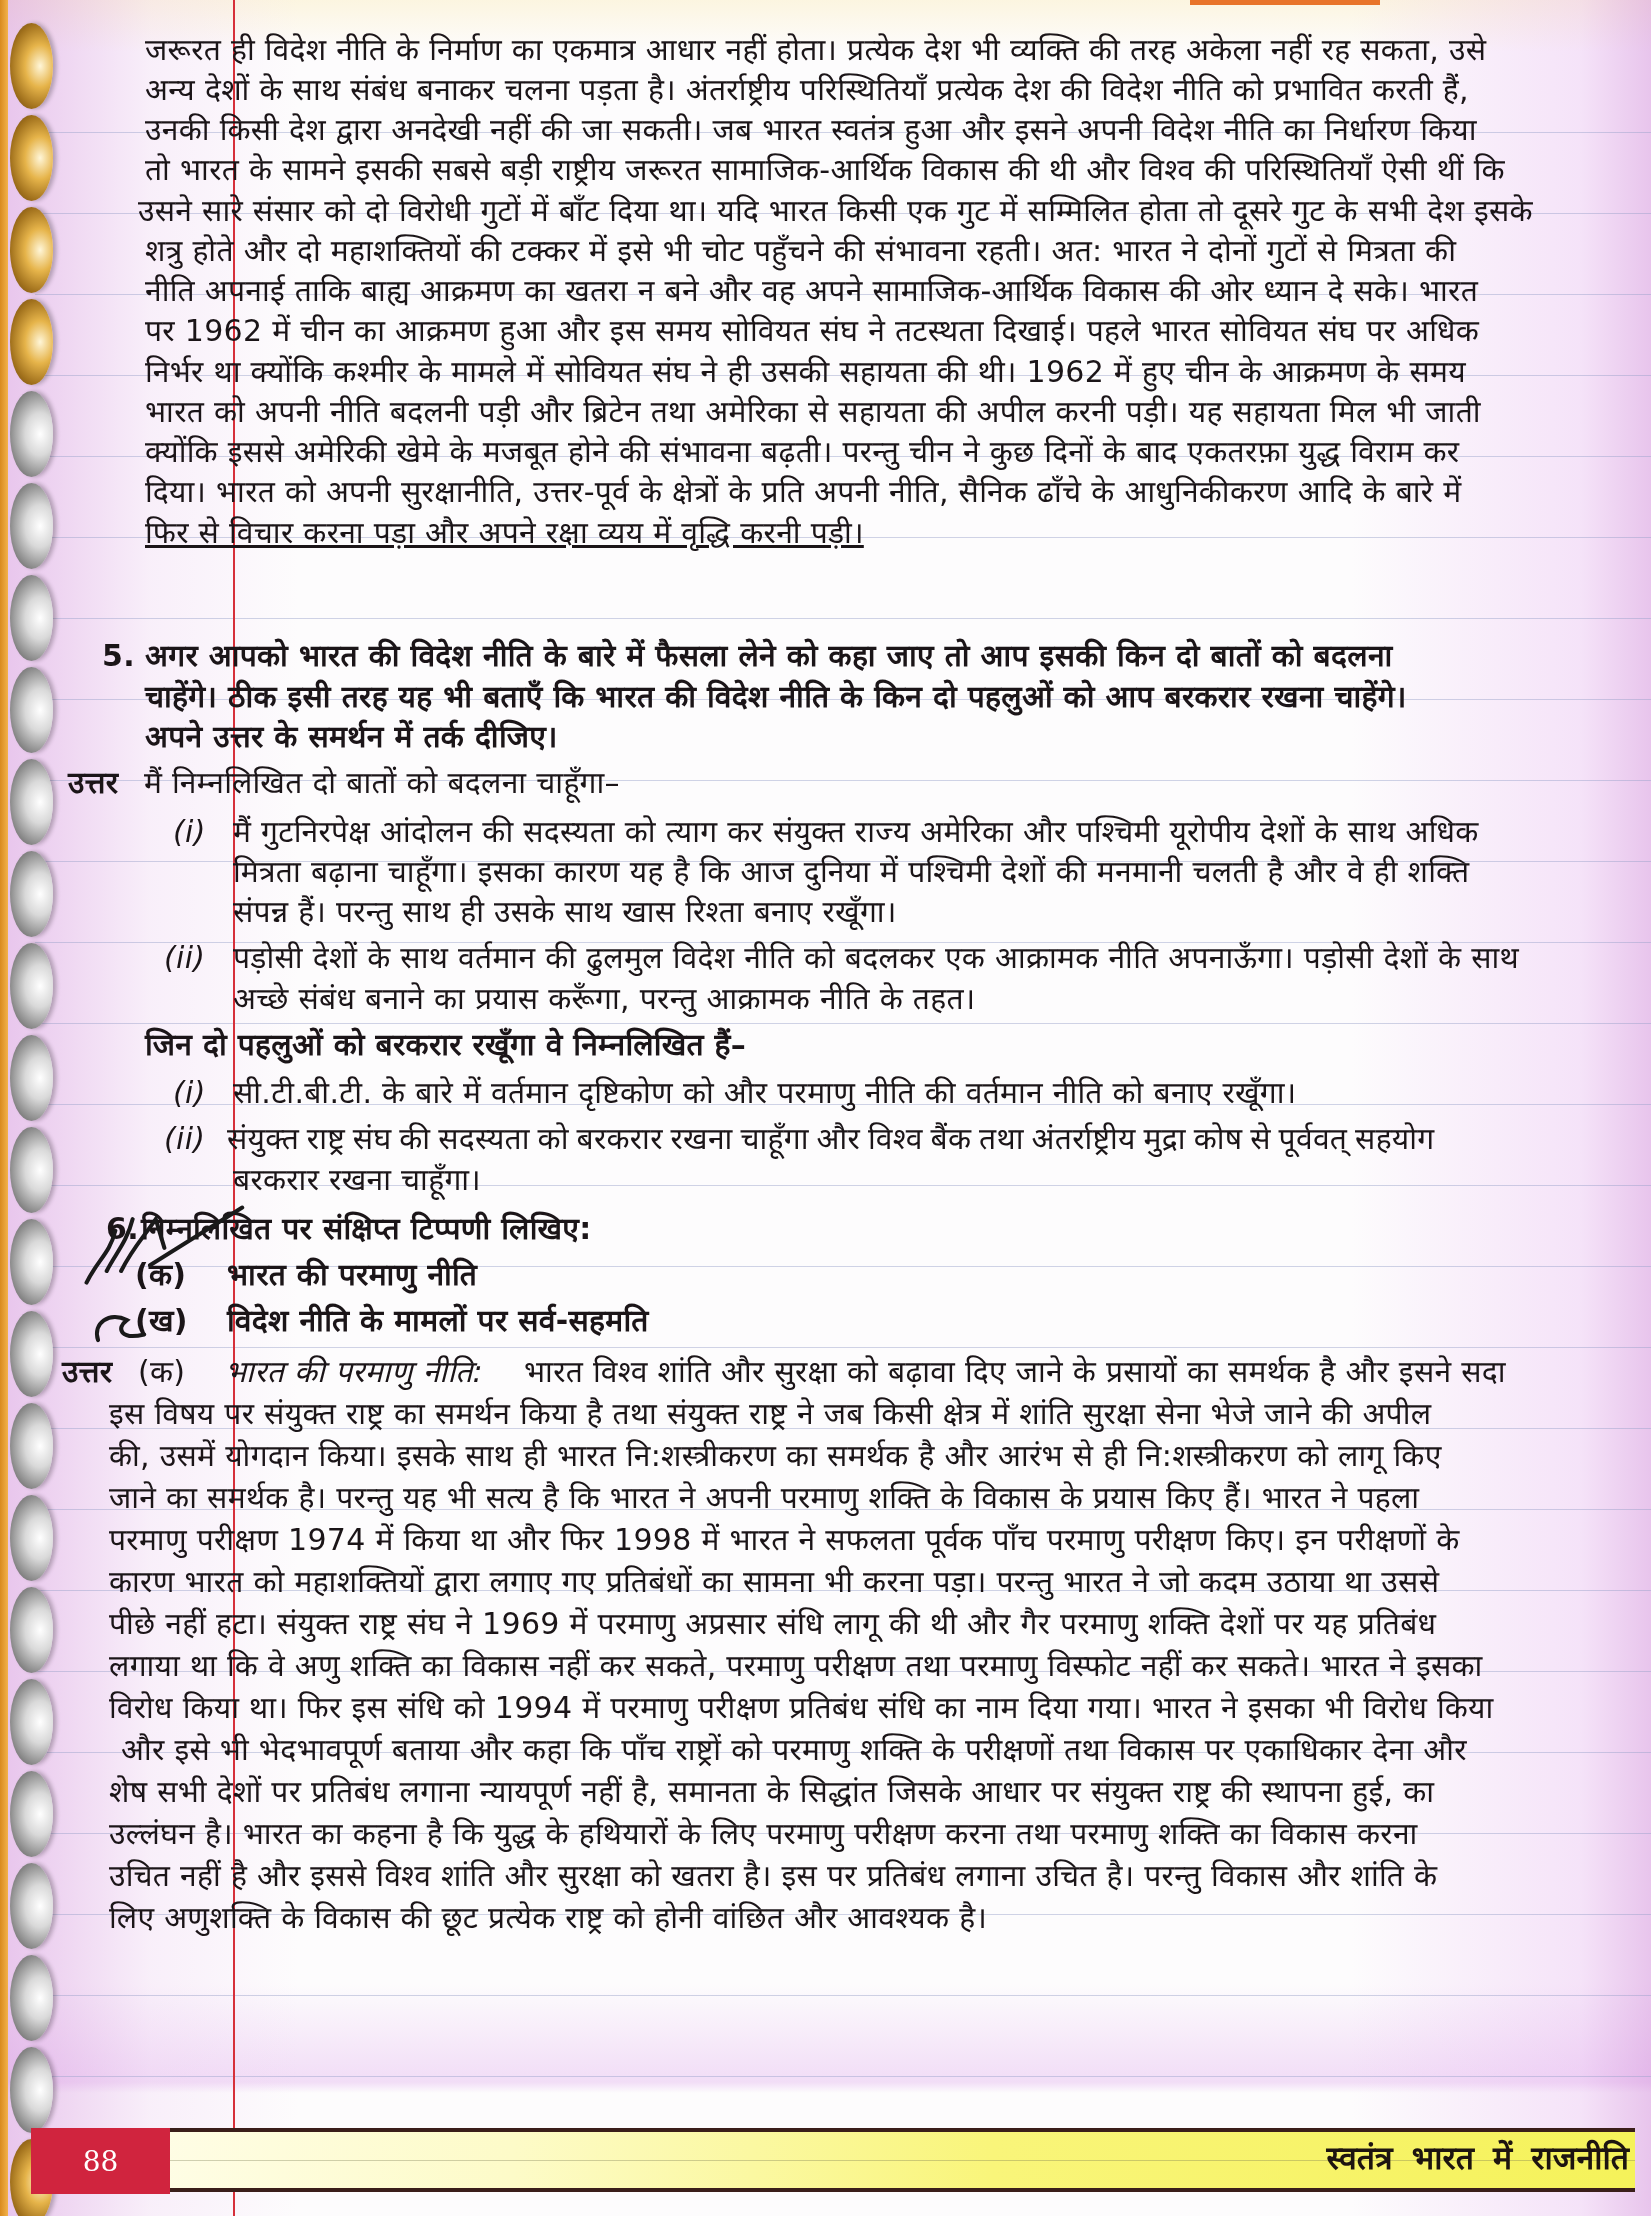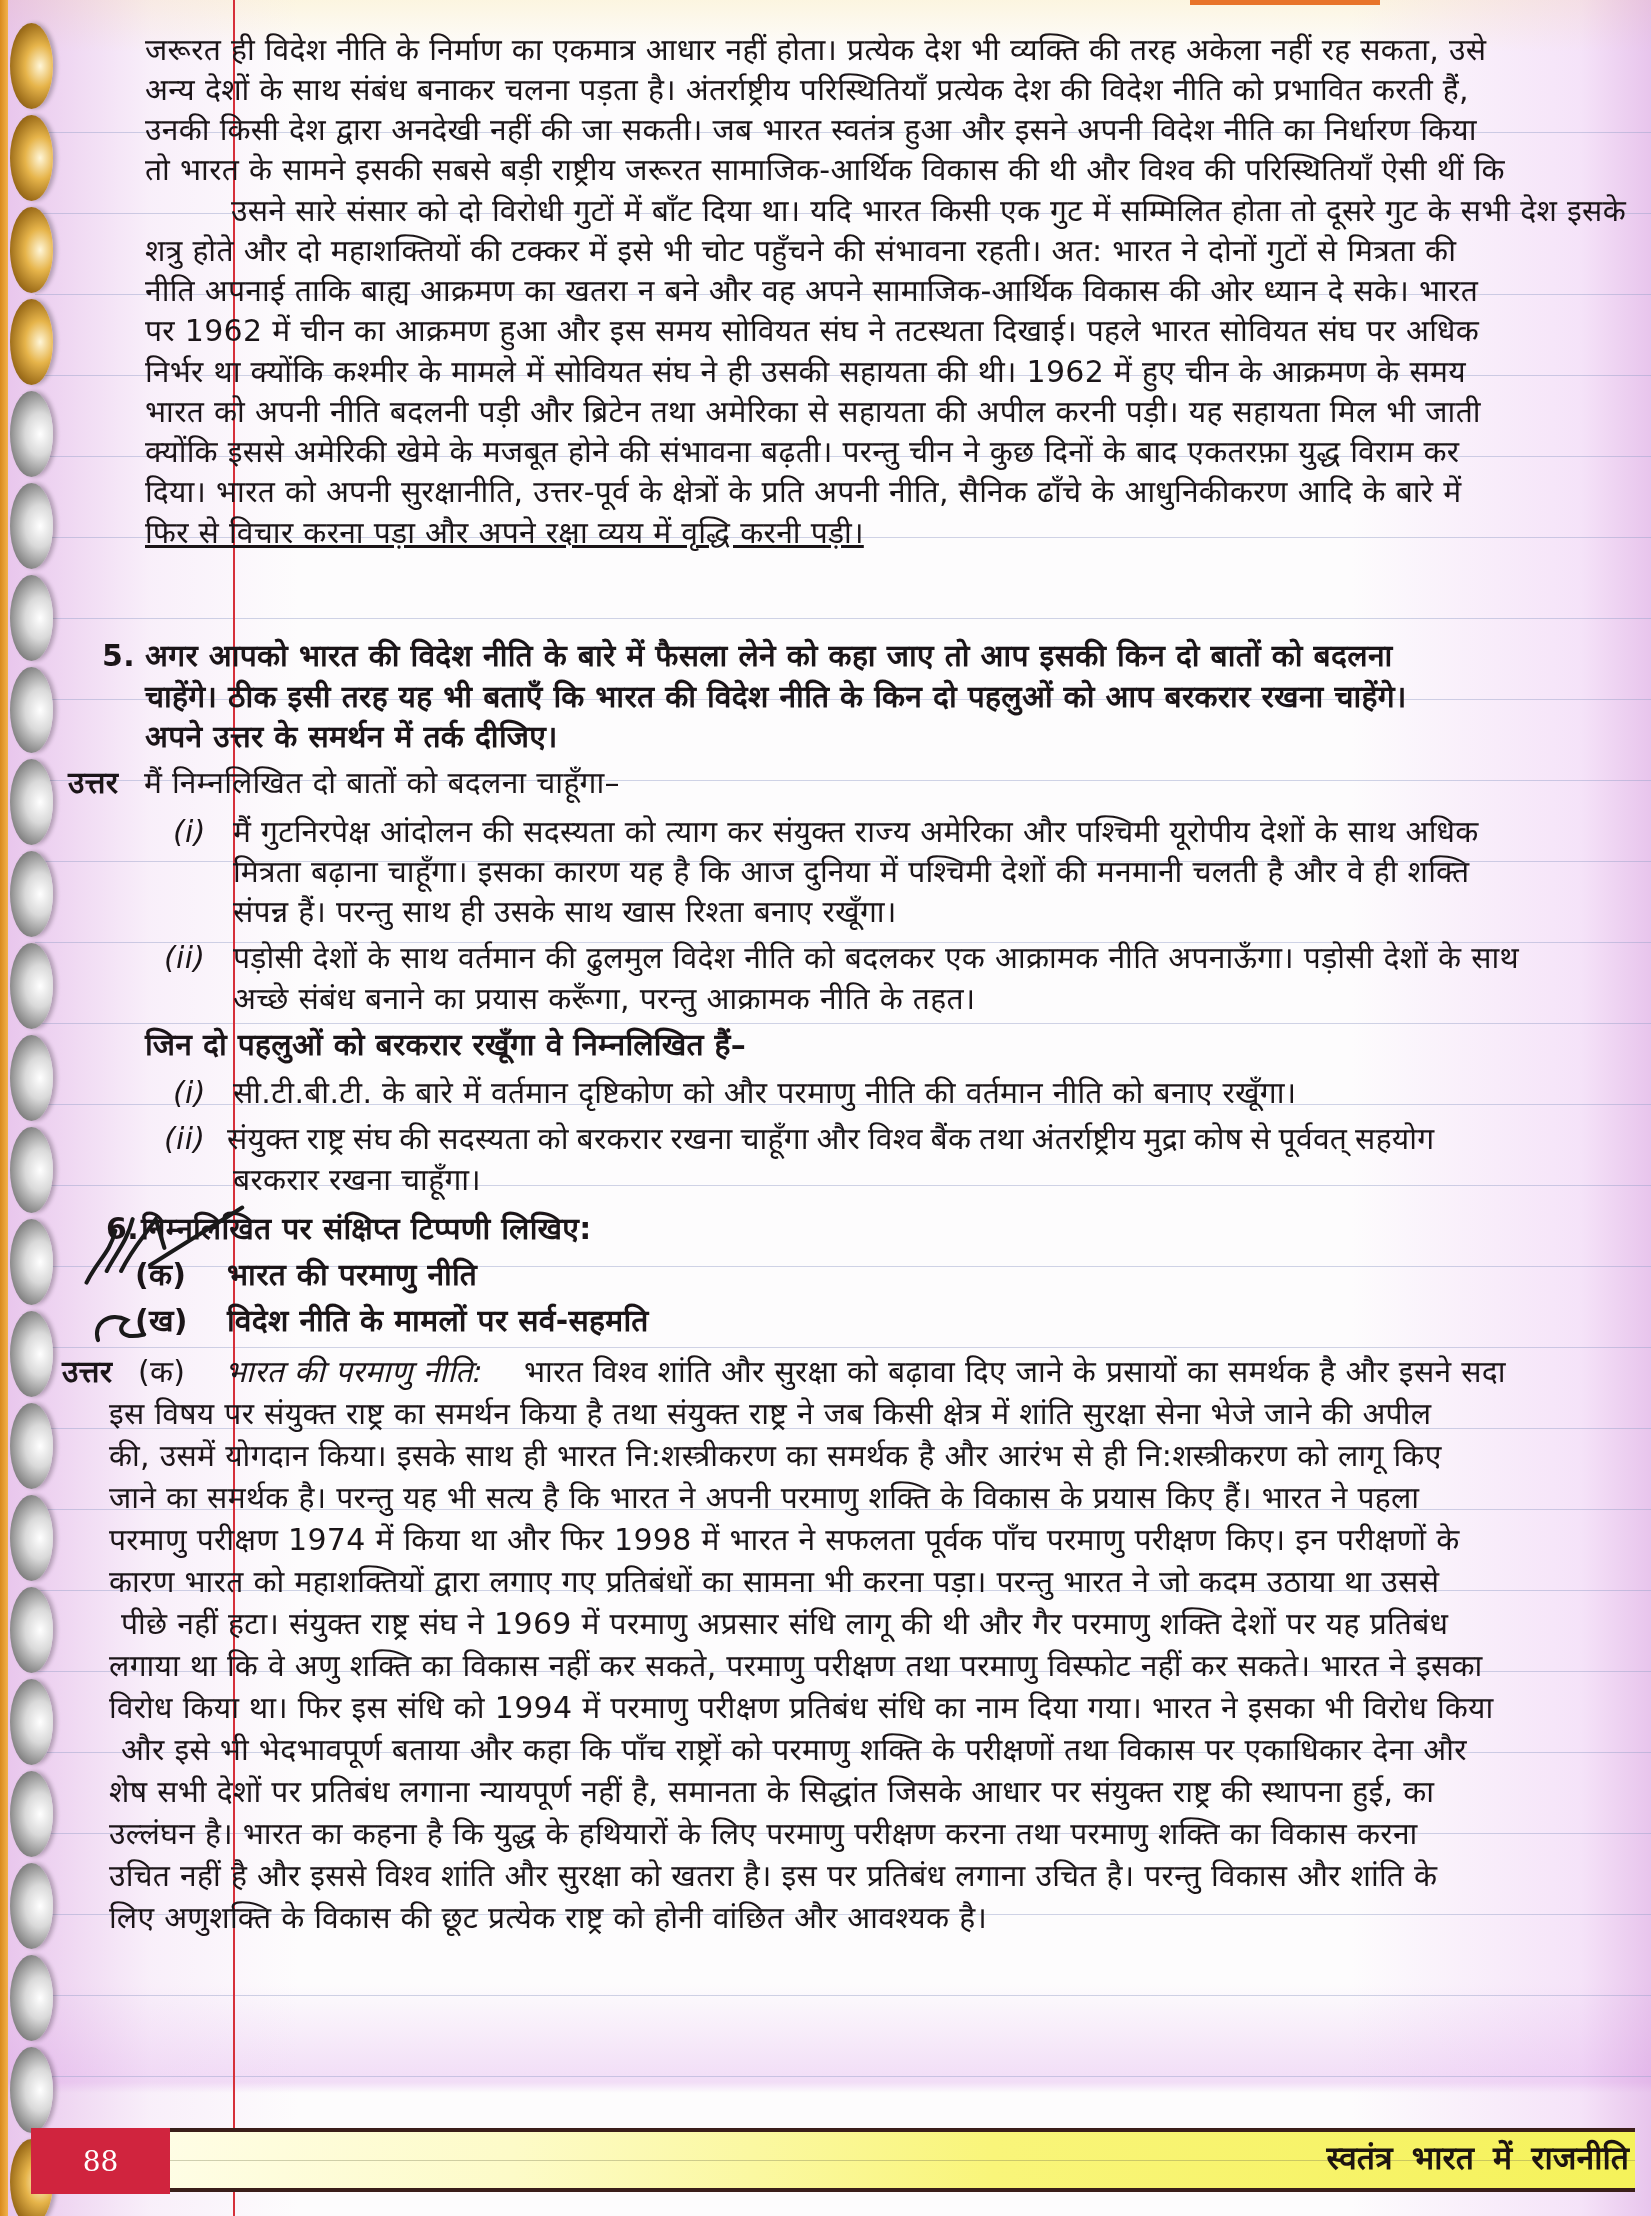--- a/index.html
+++ b/index.html
@@ -103,21 +103,21 @@
 </div>
 
 <div class="margin-line"></div>
 
 <div class="text">
 
   <div class="line" style="left:145px;top:32px;width:1464px;">जरूरत ही विदेश नीति के निर्माण का एकमात्र आधार नहीं होता। प्रत्येक देश भी व्यक्ति की तरह अकेला नहीं रह सकता, उसे</div>
   <div class="line" style="left:145px;top:72px;width:1464px;">अन्य देशों के साथ संबंध बनाकर चलना पड़ता है। अंतर्राष्ट्रीय परिस्थितियाँ प्रत्येक देश की विदेश नीति को प्रभावित करती हैं,</div>
   <div class="line" style="left:145px;top:112px;width:1464px;">उनकी किसी देश द्वारा अनदेखी नहीं की जा सकती। जब भारत स्वतंत्र हुआ और इसने अपनी विदेश नीति का निर्धारण किया</div>
   <div class="line" style="left:145px;top:152px;width:1464px;">तो भारत के सामने इसकी सबसे बड़ी राष्ट्रीय जरूरत सामाजिक-आर्थिक विकास की थी और विश्व की परिस्थितियाँ ऐसी थीं कि</div>
-  <div class="line" style="left:162px;top:193px;width:1464px;text-align:right;">उसने सारे संसार को दो विरोधी गुटों में बाँट दिया था। यदि भारत किसी एक गुट में सम्मिलित होता तो दूसरे गुट के सभी देश इसके</div>
+  <div class="line" style="left:138px;top:193px;width:1464px;">उसने सारे संसार को दो विरोधी गुटों में बाँट दिया था। यदि भारत किसी एक गुट में सम्मिलित होता तो दूसरे गुट के सभी देश इसके</div>
   <div class="line" style="left:145px;top:233px;width:1464px;">शत्रु होते और दो महाशक्तियों की टक्कर में इसे भी चोट पहुँचने की संभावना रहती। अत: भारत ने दोनों गुटों से मित्रता की</div>
   <div class="line" style="left:145px;top:273px;width:1464px;">नीति अपनाई ताकि बाह्य आक्रमण का खतरा न बने और वह अपने सामाजिक-आर्थिक विकास की ओर ध्यान दे सके। भारत</div>
   <div class="line" style="left:145px;top:313px;width:1464px;">पर 1962 में चीन का आक्रमण हुआ और इस समय सोवियत संघ ने तटस्थता दिखाई। पहले भारत सोवियत संघ पर अधिक</div>
   <div class="line" style="left:145px;top:354px;width:1464px;">निर्भर था क्योंकि कश्मीर के मामले में सोवियत संघ ने ही उसकी सहायता की थी। 1962 में हुए चीन के आक्रमण के समय</div>
   <div class="line" style="left:145px;top:394px;width:1464px;">भारत को अपनी नीति बदलनी पड़ी और ब्रिटेन तथा अमेरिका से सहायता की अपील करनी पड़ी। यह सहायता मिल भी जाती</div>
   <div class="line" style="left:145px;top:434px;width:1464px;">क्योंकि इससे अमेरिकी खेमे के मजबूत होने की संभावना बढ़ती। परन्तु चीन ने कुछ दिनों के बाद एकतरफ़ा युद्ध विराम कर</div>
   <div class="line" style="left:145px;top:474px;width:1464px;">दिया। भारत को अपनी सुरक्षानीति, उत्तर-पूर्व के क्षेत्रों के प्रति अपनी नीति, सैनिक ढाँचे के आधुनिकीकरण आदि के बारे में</div>
   <div class="line" style="left:145px;top:515px;text-decoration:underline;">फिर से विचार करना पड़ा और अपने रक्षा व्यय में वृद्धि करनी पड़ी।</div>
 
   <div class="line bold" style="left:102px;top:638px;">5.</div>
@@ -156,21 +156,21 @@
   <div class="line bold" style="left:62px;top:1354px;">उत्तर</div>
   <div class="line" style="left:138px;top:1354px;">(क)</div>
   <div class="line ital" style="left:225px;top:1354px;">भारत की परमाणु नीति:</div>
   <div class="line" style="left:524px;top:1354px;width:1085px;">भारत विश्व शांति और सुरक्षा को बढ़ावा दिए जाने के प्रसायों का समर्थक है और इसने सदा</div>
 
   <div class="line" style="left:109px;top:1396px;width:1500px;">इस विषय पर संयुक्त राष्ट्र का समर्थन किया है तथा संयुक्त राष्ट्र ने जब किसी क्षेत्र में शांति सुरक्षा सेना भेजे जाने की अपील</div>
   <div class="line" style="left:109px;top:1438px;width:1500px;">की, उसमें योगदान किया। इसके साथ ही भारत नि:शस्त्रीकरण का समर्थक है और आरंभ से ही नि:शस्त्रीकरण को लागू किए</div>
   <div class="line" style="left:109px;top:1480px;width:1500px;">जाने का समर्थक है। परन्तु यह भी सत्य है कि भारत ने अपनी परमाणु शक्ति के विकास के प्रयास किए हैं। भारत ने पहला</div>
   <div class="line" style="left:109px;top:1522px;width:1500px;">परमाणु परीक्षण 1974 में किया था और फिर 1998 में भारत ने सफलता पूर्वक पाँच परमाणु परीक्षण किए। इन परीक्षणों के</div>
   <div class="line" style="left:109px;top:1564px;width:1500px;">कारण भारत को महाशक्तियों द्वारा लगाए गए प्रतिबंधों का सामना भी करना पड़ा। परन्तु भारत ने जो कदम उठाया था उससे</div>
-  <div class="line" style="left:109px;top:1606px;width:1500px;margin-left:12px;">पीछे नहीं हटा। संयुक्त राष्ट्र संघ ने 1969 में परमाणु अप्रसार संधि लागू की थी और गैर परमाणु शक्ति देशों पर यह प्रतिबंध</div>
+  <div class="line" style="left:109px;top:1606px;width:1500px;">पीछे नहीं हटा। संयुक्त राष्ट्र संघ ने 1969 में परमाणु अप्रसार संधि लागू की थी और गैर परमाणु शक्ति देशों पर यह प्रतिबंध</div>
   <div class="line" style="left:109px;top:1648px;width:1500px;">लगाया था कि वे अणु शक्ति का विकास नहीं कर सकते, परमाणु परीक्षण तथा परमाणु विस्फोट नहीं कर सकते। भारत ने इसका</div>
   <div class="line" style="left:109px;top:1690px;width:1500px;">विरोध किया था। फिर इस संधि को 1994 में परमाणु परीक्षण प्रतिबंध संधि का नाम दिया गया। भारत ने इसका भी विरोध किया</div>
   <div class="line" style="left:109px;top:1732px;width:1500px;margin-left:12px;">और इसे भी भेदभावपूर्ण बताया और कहा कि पाँच राष्ट्रों को परमाणु शक्ति के परीक्षणों तथा विकास पर एकाधिकार देना और</div>
   <div class="line" style="left:109px;top:1774px;width:1500px;">शेष सभी देशों पर प्रतिबंध लगाना न्यायपूर्ण नहीं है, समानता के सिद्धांत जिसके आधार पर संयुक्त राष्ट्र की स्थापना हुई, का</div>
   <div class="line" style="left:109px;top:1816px;width:1500px;">उल्लंघन है। भारत का कहना है कि युद्ध के हथियारों के लिए परमाणु परीक्षण करना तथा परमाणु शक्ति का विकास करना</div>
   <div class="line" style="left:109px;top:1858px;width:1500px;">उचित नहीं है और इससे विश्व शांति और सुरक्षा को खतरा है। इस पर प्रतिबंध लगाना उचित है। परन्तु विकास और शांति के</div>
   <div class="line" style="left:109px;top:1900px;">लिए अणुशक्ति के विकास की छूट प्रत्येक राष्ट्र को होनी वांछित और आवश्यक है।</div>
 </div>
 
 <svg class="handwriting" viewBox="0 0 300 260">

